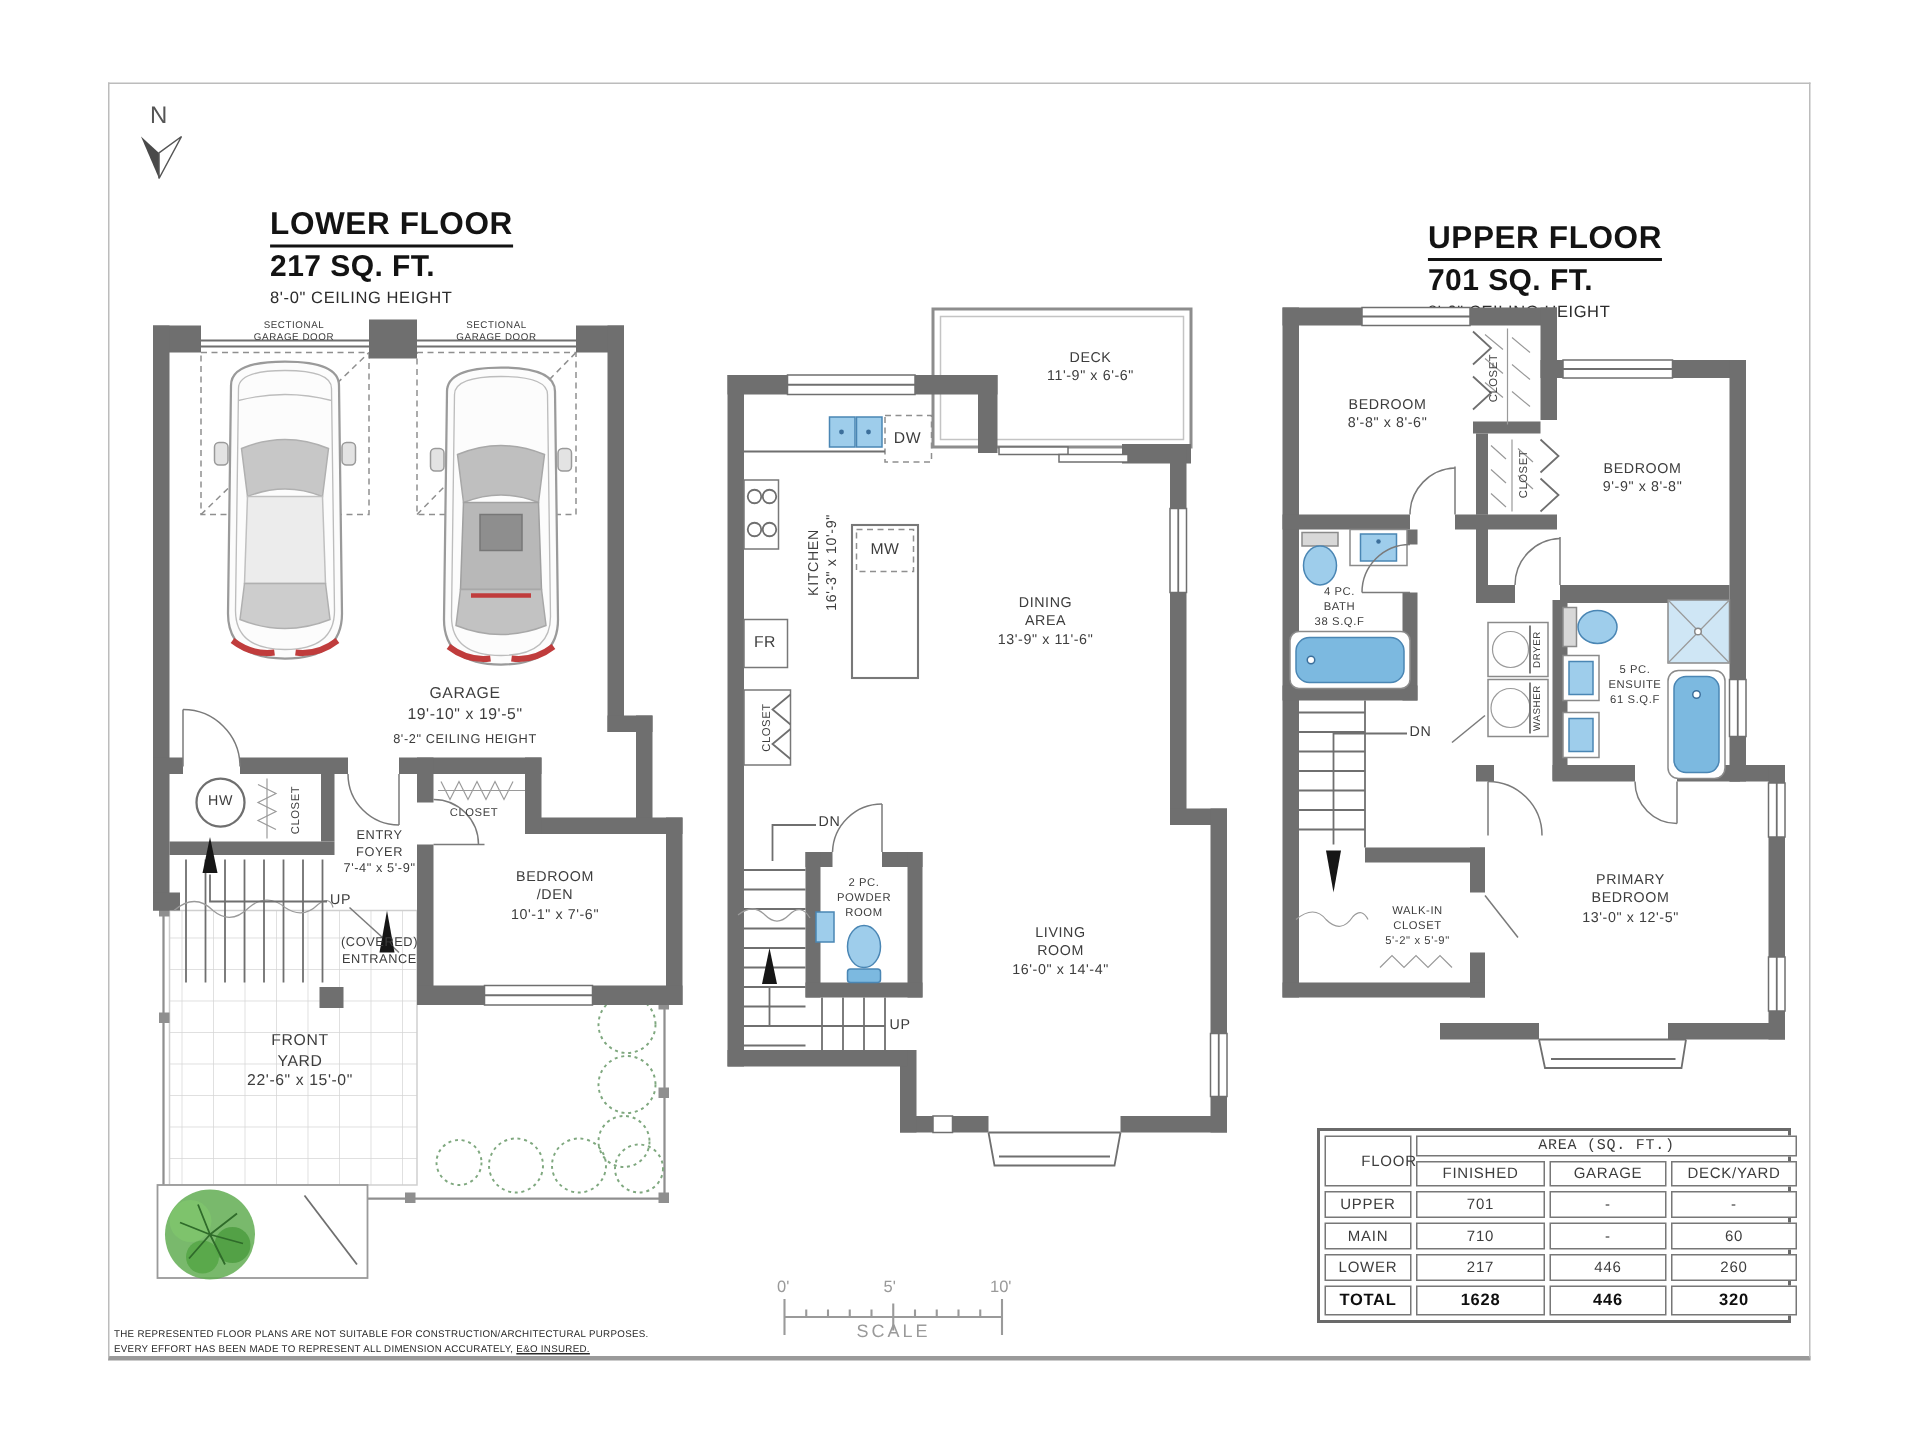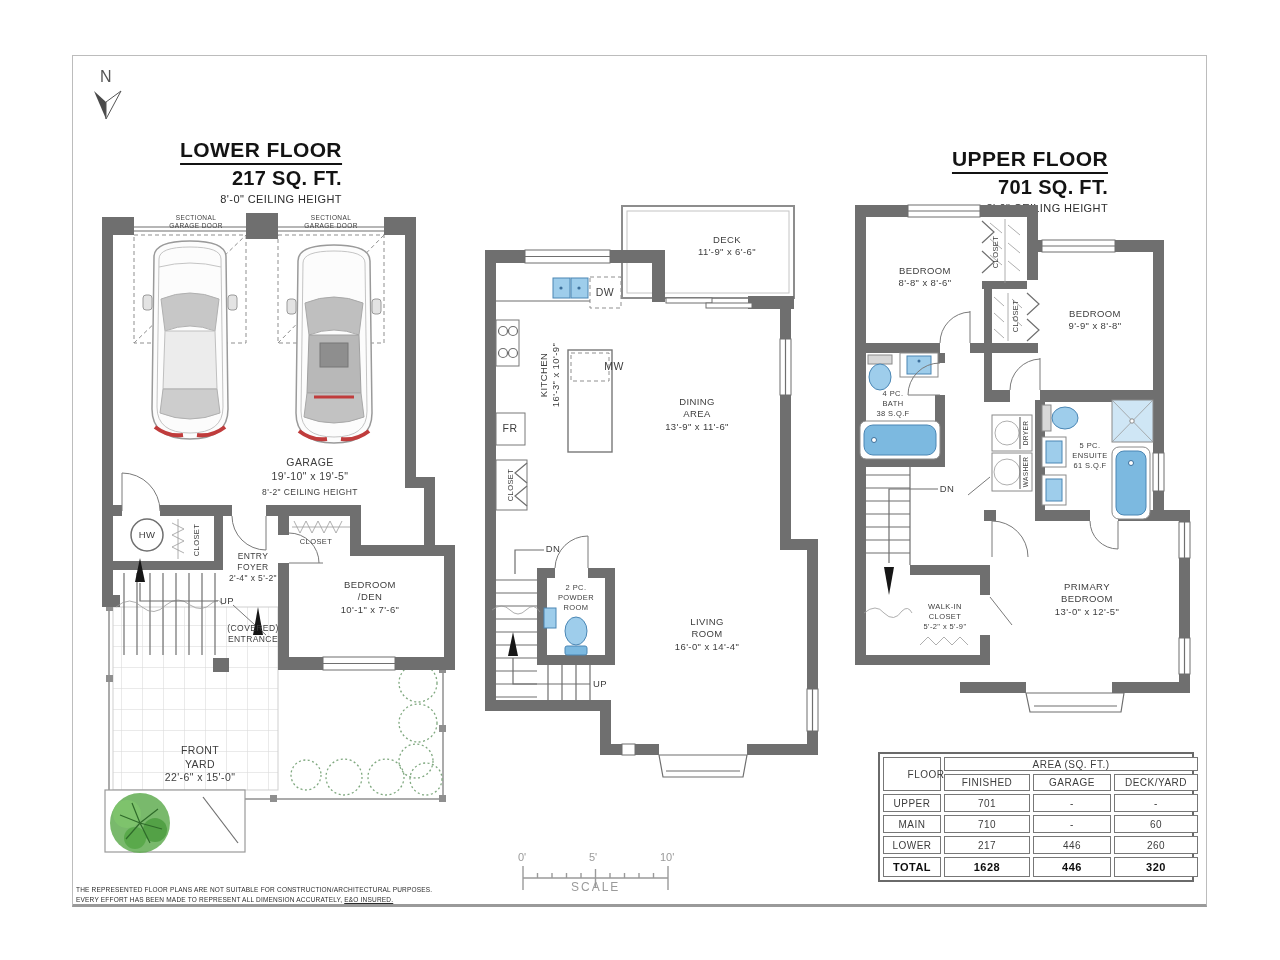--- a/index.html
+++ b/index.html
@@ -2,21 +2,21 @@
 <html><head>
 <meta charset="utf-8">
 <style>
   html,body{margin:0;padding:0;background:#fff;}
   .page{position:relative;width:1280px;height:960px;background:#ffffff;overflow:hidden;
         font-family:"Liberation Sans",sans-serif;color:#3c3c3c;}
   .sheet{position:absolute;left:72px;top:55px;width:1133px;height:848px;
          border:1px solid #bcbcbc;border-bottom:3px solid #9a9a9a;}
   .abs{position:absolute;}
   
-  .title-block{position:absolute;text-align:right;transform:translateX(-50%);white-space:nowrap;}
+  .title-block{position:absolute;text-align:left;transform:translateX(-50%);white-space:nowrap;}
   .tb-name{display:inline-block;font-size:21px;font-weight:bold;color:#131313;letter-spacing:.4px;
            border-bottom:2.5px solid #131313;padding-bottom:1px;}
   .tb-area{font-size:20px;font-weight:bold;color:#131313;margin-top:2px;letter-spacing:.3px;}
   .tb-ceil{font-size:11px;color:#2b2b2b;margin-top:3px;letter-spacing:.4px;}
   
   .lbl{position:absolute;transform:translate(-50%,-50%);text-align:center;white-space:pre-line;
        color:#3d3d3d;letter-spacing:.4px;line-height:1.3;}
   .lbl.rot{transform:translate(-50%,-50%) rotate(-90deg);white-space:pre-line;}
   .s6{font-size:6.5px;} .s7{font-size:7.5px;} .s8{font-size:8.5px;} .s9{font-size:9.5px;} .s10{font-size:10.5px;}
   
@@ -443,38 +443,38 @@
 GARAGE DOOR</div>
   <div class="lbl s6" style="left:331px;top:222px;">SECTIONAL
 GARAGE DOOR</div>
   <div class="lbl s10" style="left:310px;top:470px;">GARAGE
 19'-10" x 19'-5"</div>
   <div class="lbl s8" style="left:310px;top:493px;">8'-2" CEILING HEIGHT</div>
   <div class="lbl s9" style="left:147px;top:535px;">HW</div>
   <div class="lbl rot s7" style="left:197px;top:540px;">CLOSET</div>
   <div class="lbl s8" style="left:253px;top:568px;">ENTRY
 FOYER
-2'-4" x 5'-2"</div>
+7'-4" x 5'-9"</div>
   <div class="lbl s9" style="left:227px;top:601px;">UP</div>
   <div class="lbl s7" style="left:316px;top:542px;">CLOSET</div>
   <div class="lbl s9" style="left:370px;top:598px;">BEDROOM
 /DEN
 10'-1" x 7'-6"</div>
   <div class="lbl s8" style="left:253px;top:634px;">(COVERED)
 ENTRANCE</div>
-  <div class="lbl s10" style="left:200px;top:764px;">FRONT
+  <div class="lbl s10" style="left:200px;top:708px;">FRONT
 YARD
 22'-6" x 15'-0"</div>
 
   <div class="lbl s9" style="left:727px;top:246px;">DECK
 11'-9" x 6'-6"</div>
   <div class="lbl s10" style="left:605px;top:293px;">DW</div>
   <div class="lbl rot s9" style="left:550px;top:375px;">KITCHEN
 16'-3" x 10'-9"</div>
-  <div class="lbl s10" style="left:614px;top:367px;">MW</div>
+  <div class="lbl s10" style="left:590px;top:367px;">MW</div>
   <div class="lbl s10" style="left:510px;top:429px;">FR</div>
   <div class="lbl rot s7" style="left:511px;top:485px;">CLOSET</div>
   <div class="lbl s9" style="left:697px;top:415px;">DINING
 AREA
 13'-9" x 11'-6"</div>
   <div class="lbl s9" style="left:553px;top:549px;">DN</div>
   <div class="lbl s7" style="left:576px;top:598px;">2 PC.
 POWDER
 ROOM</div>
   <div class="lbl s9" style="left:600px;top:684px;">UP</div>
@@ -519,21 +519,21 @@
     <line class="g" x1="105" y1="28" x2="105" y2="33"></line>
       <line class="g" x1="119.5" y1="28" x2="119.5" y2="33"></line>
     <line class="g" x1="134" y1="28" x2="134" y2="33"></line>
       <line class="g" x1="148.5" y1="28" x2="148.5" y2="33"></line>
     <text class="gtx" x="66" y="46" font-size="12" letter-spacing="2">SCALE</text>
   </svg>
 
   <div class="area-table" style="left:878px;top:752px;width:316px;">
     <div class="tbl-grid">
       <div class="cell" style="grid-row:1/3;grid-column:1;padding-left:28px;">FLOOR</div>
-      <div class="cell" style="grid-column:2/5;">AREA (SQ. FT.)</div>
+      <div class="cell" style="grid-column:2/5;font-family:Liberation Mono, monospace;">AREA (SQ. FT.)</div>
       <div class="cell">FINISHED</div>
       <div class="cell">GARAGE</div>
       <div class="cell">DECK/YARD</div>
 
       <div class="cell">UPPER</div>
       <div class="cell">701</div>
       <div class="cell">-</div>
       <div class="cell">-</div>
 
       <div class="cell">MAIN</div>

